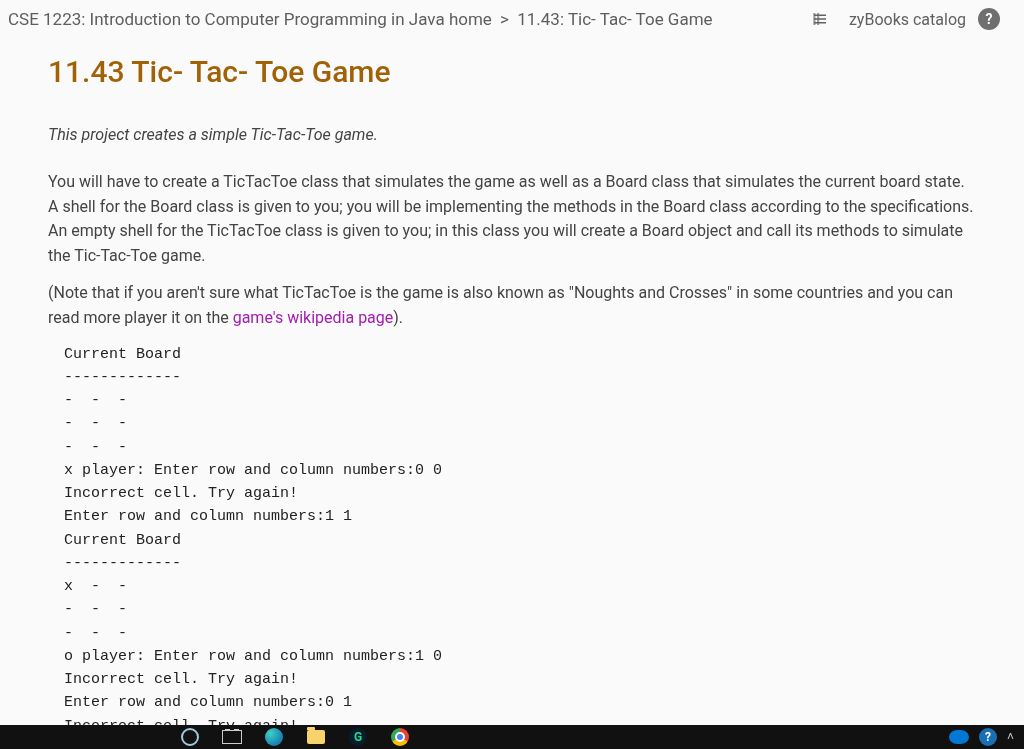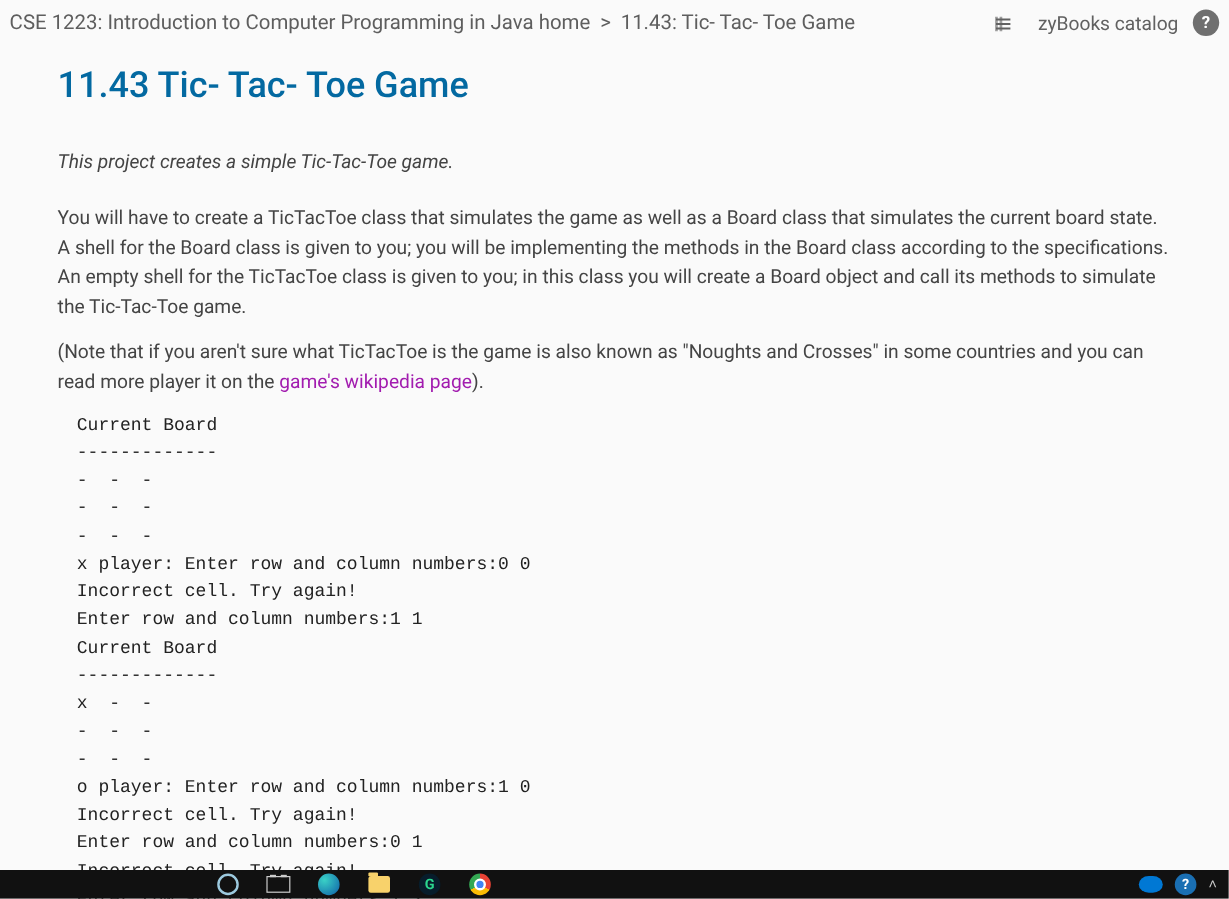--- a/index.html
+++ b/index.html
@@ -8,36 +8,36 @@
       background: #fafafa;
       width: 1024px;
       height: 749px;
       overflow: hidden;
       position: relative;
     }
     .topbar {
       display: flex;
       align-items: center;
       justify-content: space-between;
-      padding: 8px 8px 14px 8px;
+      padding: 8px 24px 14px 8px;
       background: #fafafa;
     }
     .breadcrumb {
       font-size: 17px;
       color: #5e5e5e;
     }
     .breadcrumb .sep { margin: 0 4px; }
     .topbar-right {
       display: flex;
       align-items: center;
       gap: 12px;
     }
     .catalog-link {
       display: flex;
-      align-items: flex-end;
+      align-items: flex-start;
       gap: 20px;
       color: #616161;
       font-size: 16px;
       cursor: pointer;
     }
     .catalog-link svg { fill: #616161; }
     .help-badge {
       width: 22px;
       height: 22px;
       border-radius: 50%;
@@ -49,21 +49,21 @@
       font-size: 14px;
       font-weight: bold;
       cursor: pointer;
     }
     .content {
       padding: 10px 48px 0 48px;
     }
     h1.page-title {
       font-size: 30px;
       font-weight: 500;
-      color: #0369a1;
+      color: #a16207;
       margin-bottom: 34px;
     }
     .desc {
       font-size: 16px;
       color: #444;
       line-height: 1.55;
     }
     .desc p { margin-bottom: 12px; }
     .desc p.intro { margin-bottom: 22px; font-style: italic; }
     .desc a.wiki-link {

